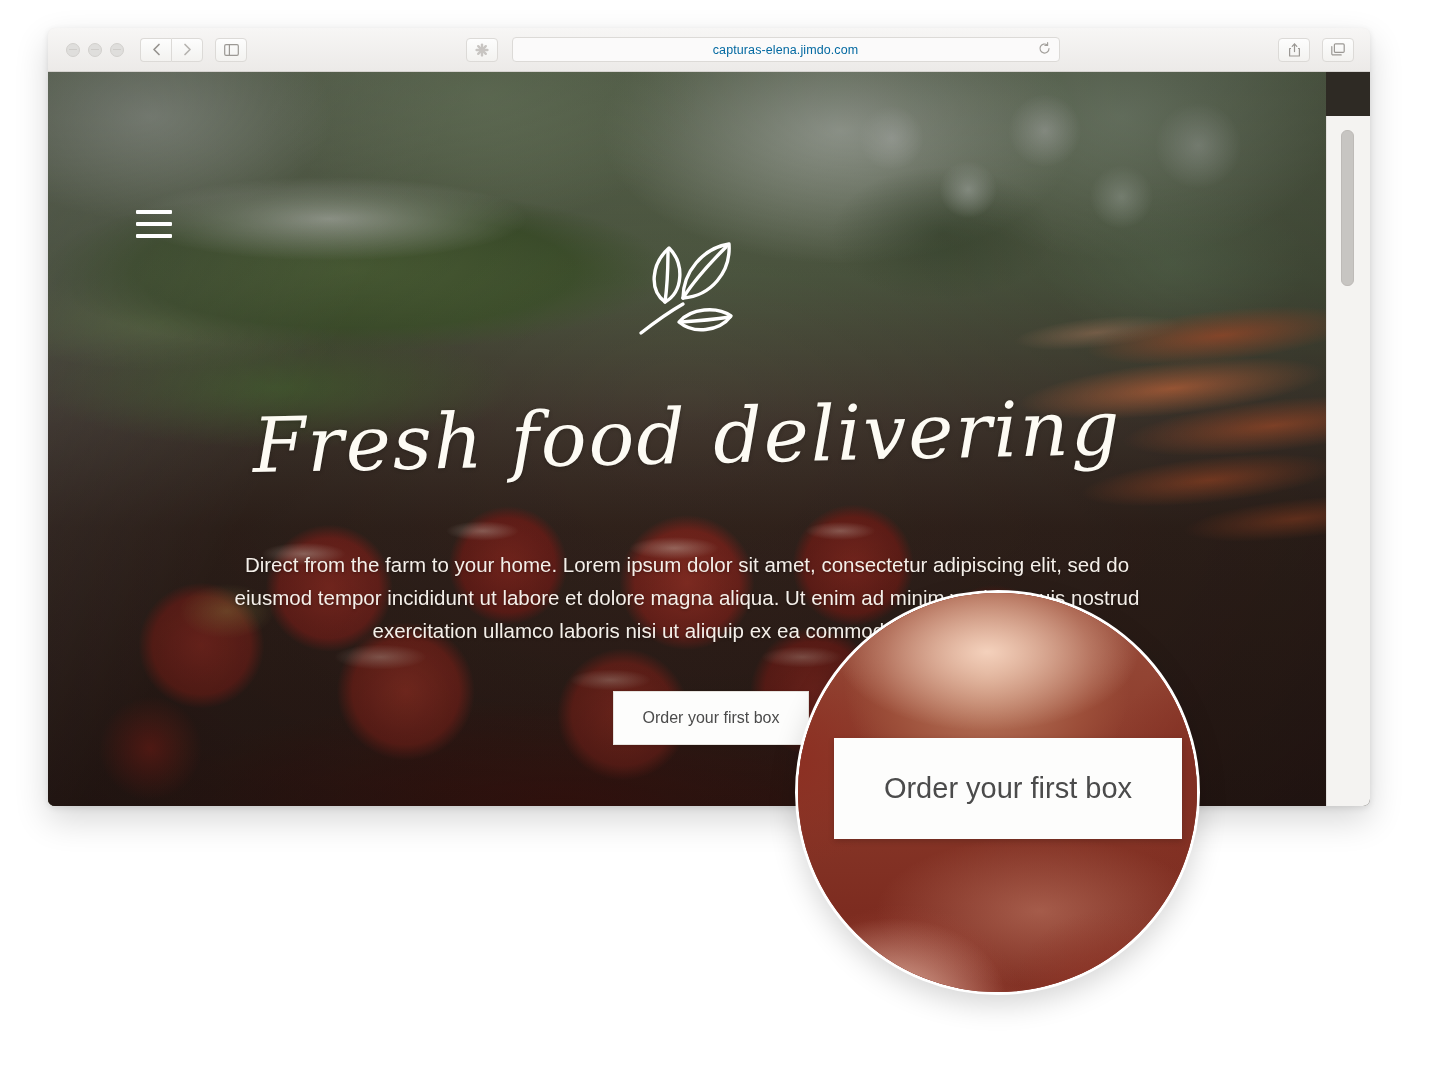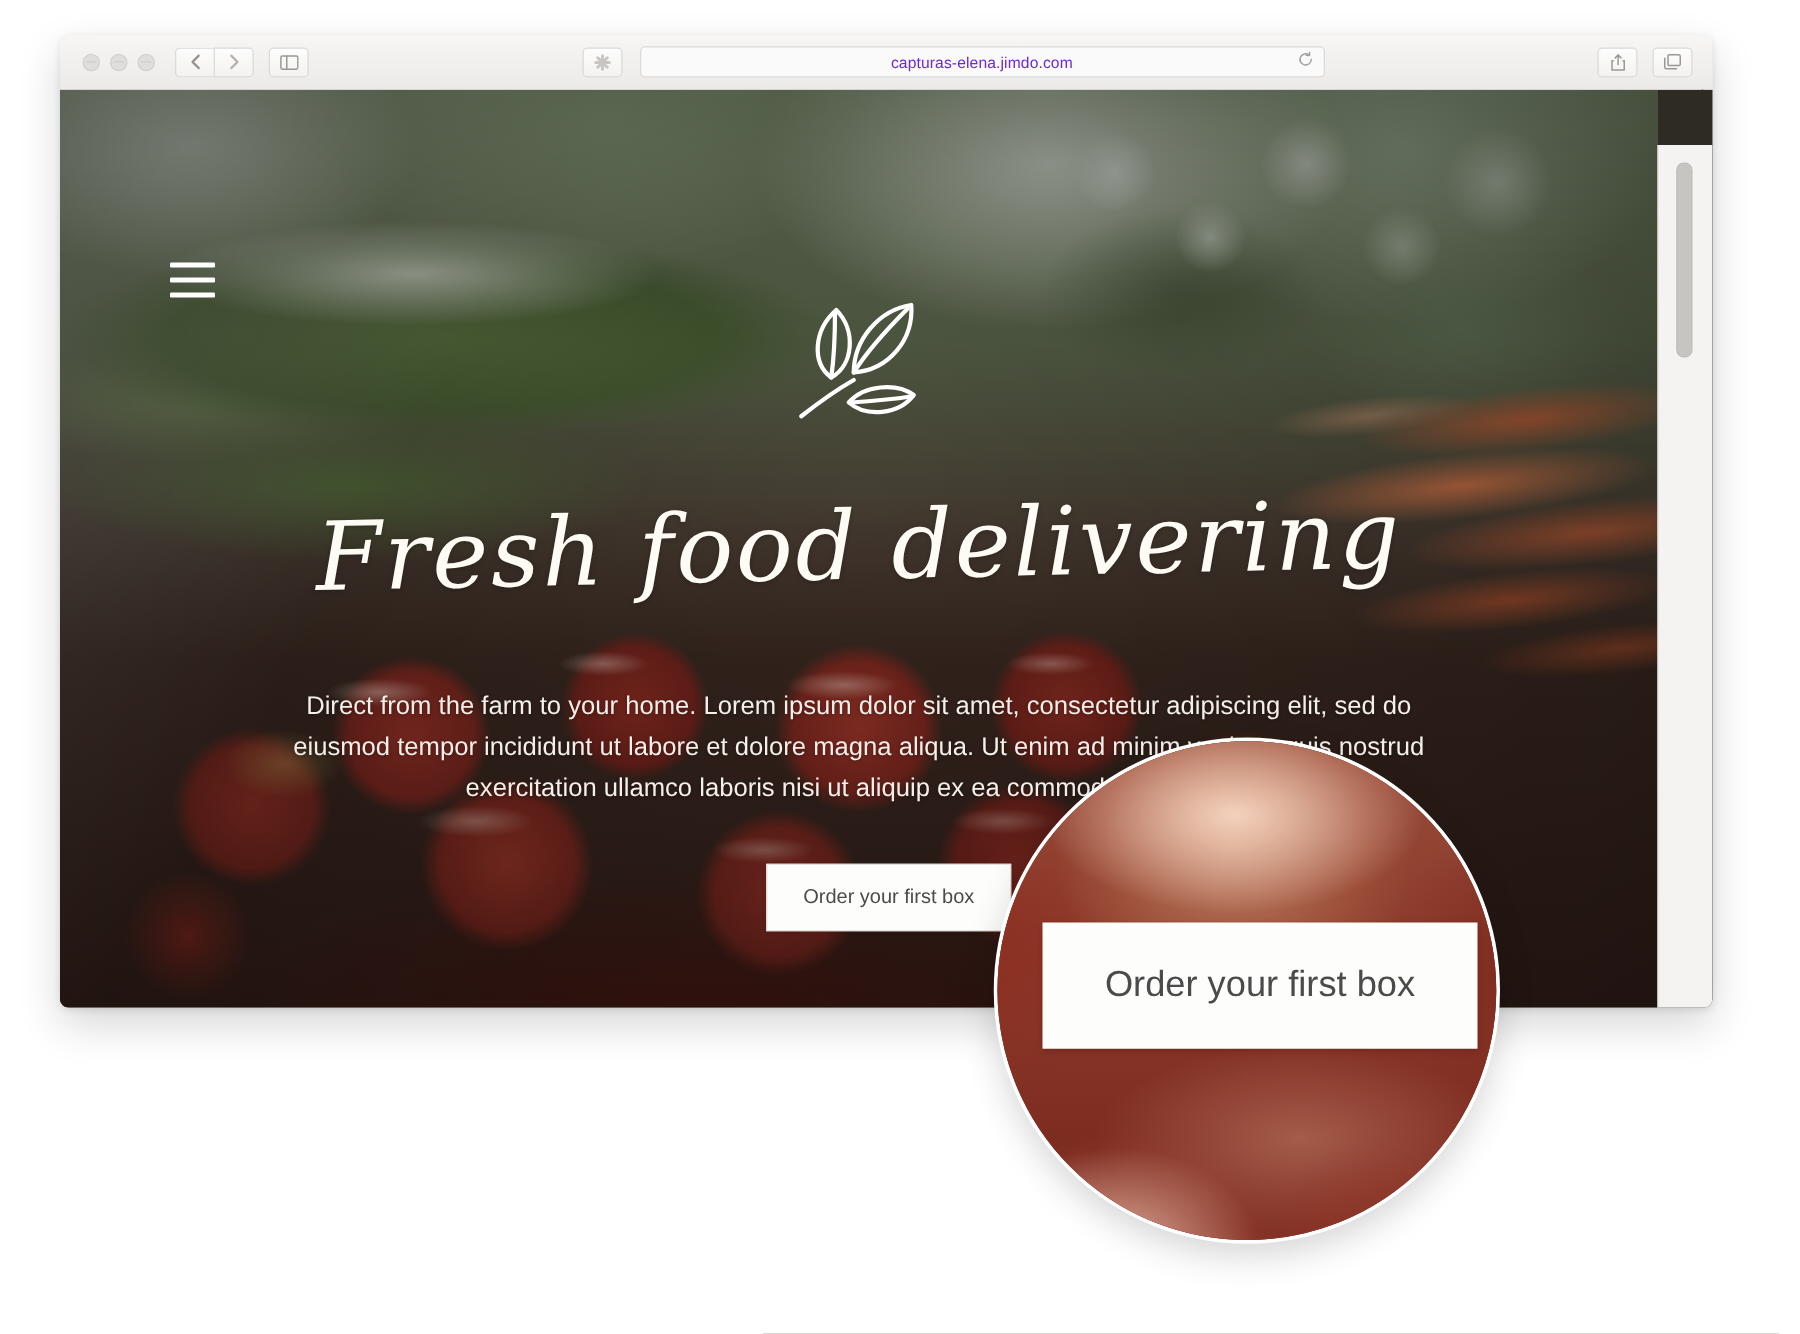--- a/index.html
+++ b/index.html
@@ -95,21 +95,21 @@
     border: 1px solid #dcdad7;
     border-radius: 4px;
     background: #fbfafa;
     display: flex;
     align-items: center;
     justify-content: center;
     position: relative;
   }
   #address-text {
     font-size: 12.5px;
-    color: #6d28d9;
+    color: #0369a1;
     letter-spacing: 0.1px;
     font-family: "Liberation Sans", sans-serif;
   }
   #reload-icon {
     position: absolute;
     right: 8px;
     top: 50%;
     transform: translateY(-50%);
     color: #a3a09c;
   }

